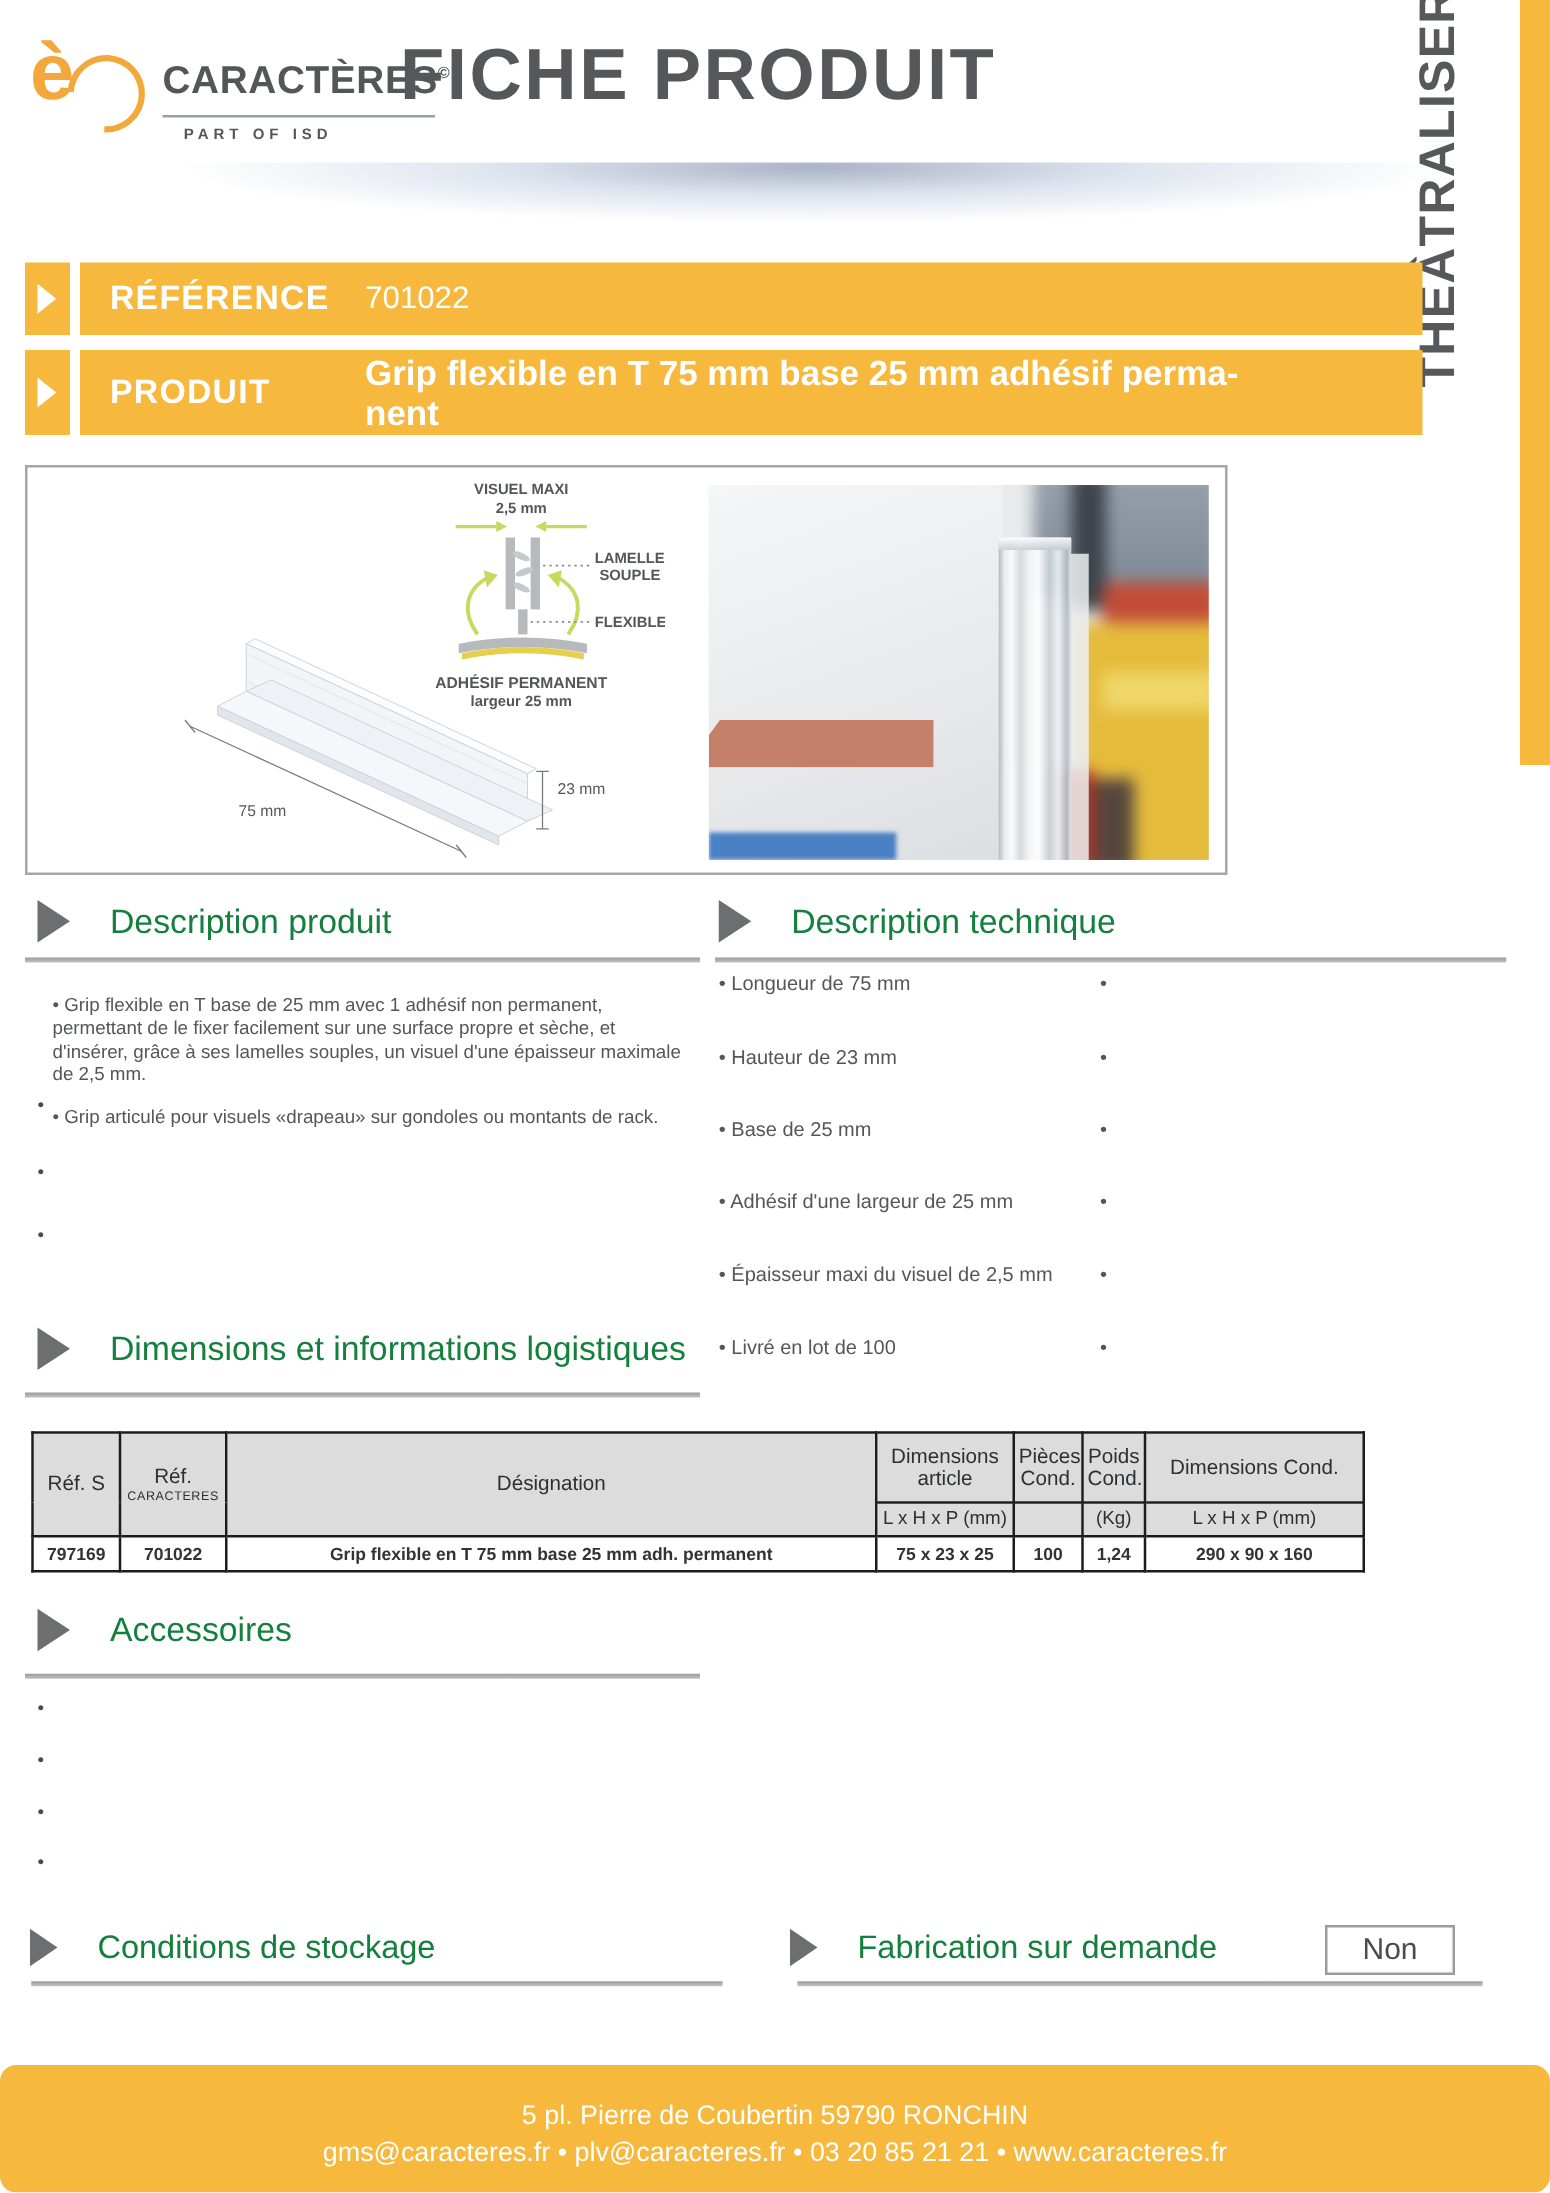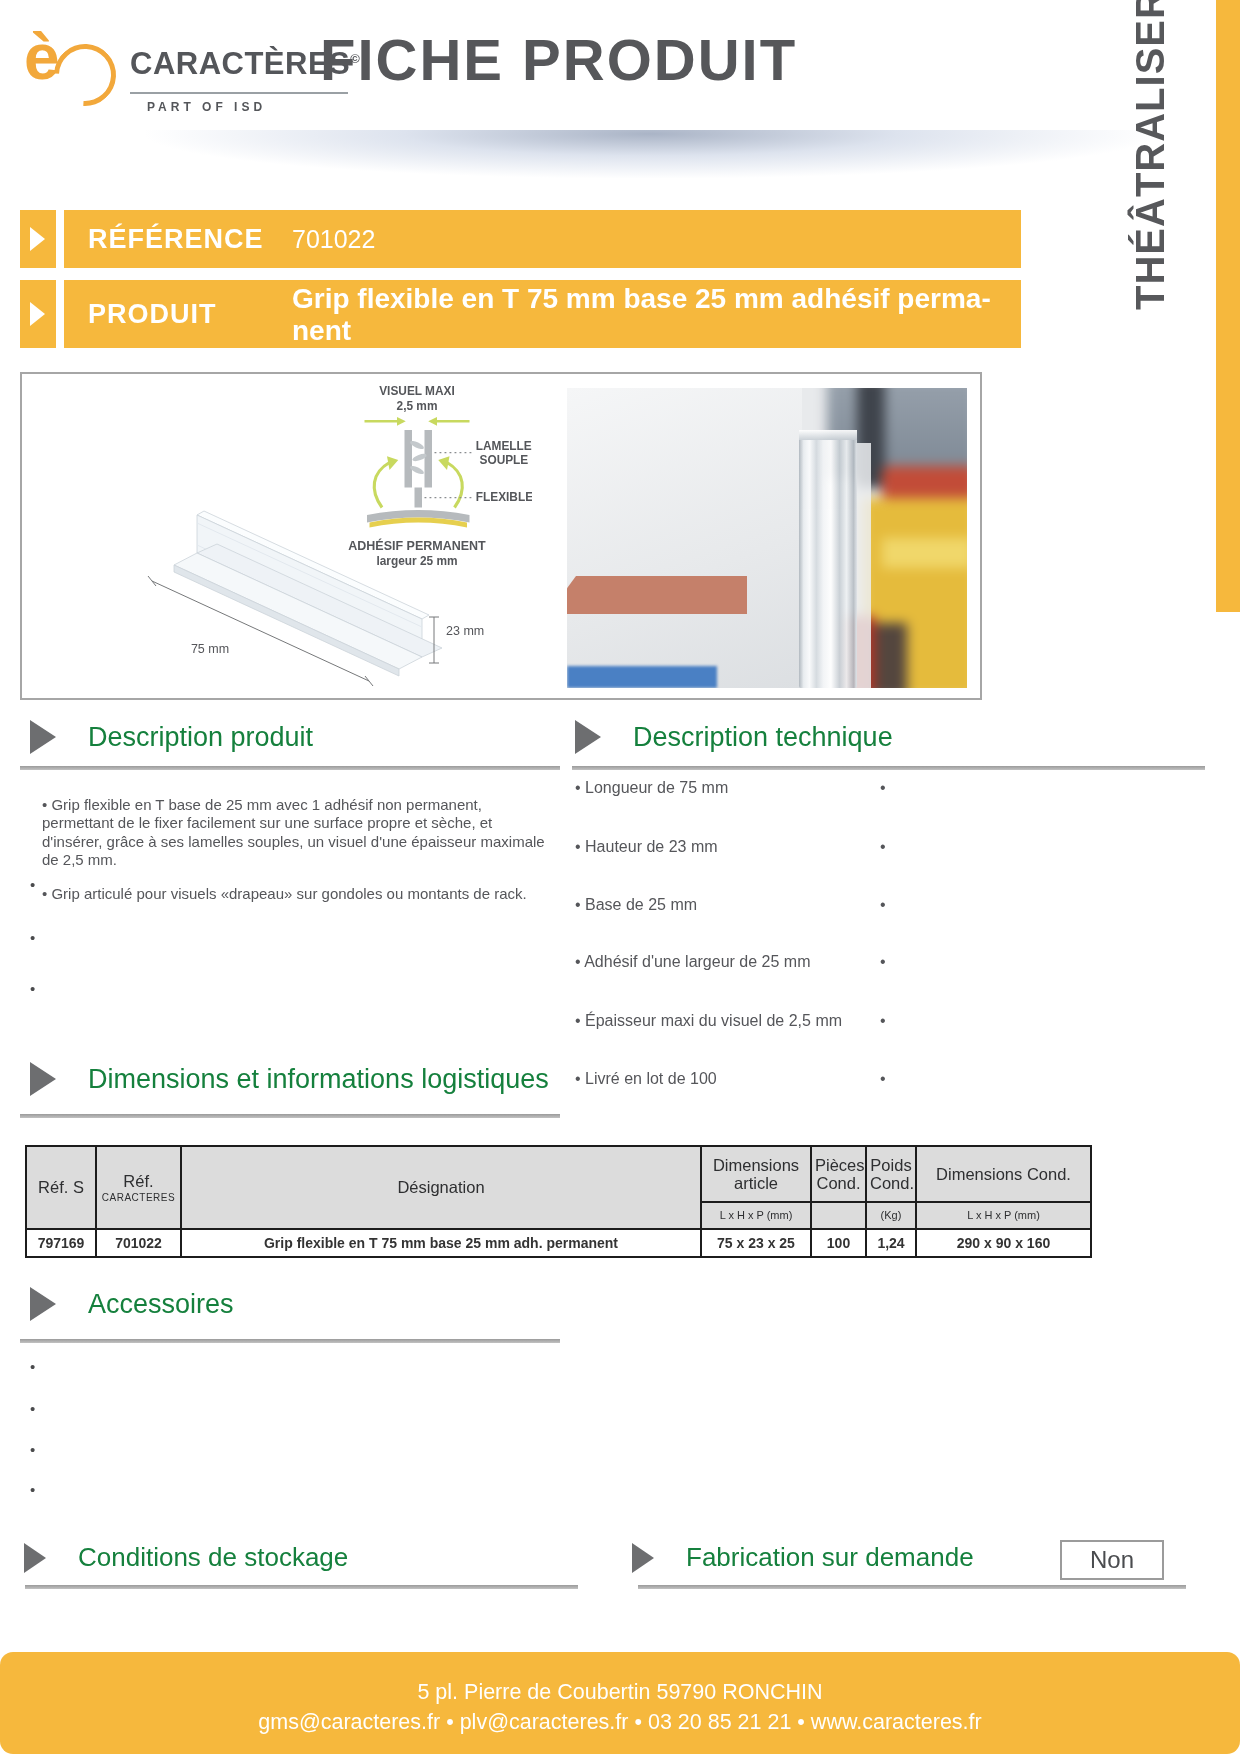--- a/index.html
+++ b/index.html
@@ -23,21 +23,21 @@
   
   .rail{position:absolute;left:1216px;top:0;width:24px;height:612px;background:#f6b83d;}
   .vlabel{position:absolute;left:1128px;top:10px;width:84px;height:300px;
           writing-mode:vertical-rl;transform:rotate(180deg);
           font-size:40px;font-weight:700;letter-spacing:1px;color:#57585b;text-align:right;}
 
   
   .bsq{position:absolute;left:20px;width:36px;background:#f6b83d;}
   .bsq .wtri{position:absolute;left:10px;top:50%;margin-top:-12px;width:0;height:0;
              border-left:15px solid #fff;border-top:12px solid transparent;border-bottom:12px solid transparent;}
-  .bbar{position:absolute;left:64px;width:957px;background:#f6b83d;color:#fff;}
+  .bbar{position:absolute;left:64px;width:1074px;background:#f6b83d;color:#fff;}
   .blabel{position:absolute;left:24px;top:50%;transform:translateY(-50%);
           font-size:27px;font-weight:700;letter-spacing:1px;}
   .bval{position:absolute;left:228px;top:50%;transform:translateY(-50%);font-size:25px;font-weight:500;}
   .bval2{position:absolute;left:228px;top:3px;font-size:28px;font-weight:600;line-height:32px;}
   .bval2 span{display:block;}
 
   
   .imgbox{position:absolute;left:20px;top:372px;width:958px;height:324px;border:2px solid #a6a6a6;background:#fff;}
 
   
@@ -73,21 +73,21 @@
   .lone{position:absolute;font-size:15px;color:#4a4b4d;}
 
   .ti{position:absolute;left:575px;width:340px;font-size:16px;color:#55565a;}
   .ti .rb{position:absolute;left:305px;top:0;}
 
   
   .ltable{position:absolute;left:25px;top:1145px;border-collapse:collapse;table-layout:fixed;width:1065px;}
   .ltable th,.ltable td{border:2px solid #1c1c1c;text-align:center;vertical-align:middle;padding:0 3px;overflow:hidden;}
   .ltable th{background:#dcdcdc;font-weight:400;font-size:16.5px;color:#2e2f31;line-height:1.12;}
   .ltable .hr1 th{height:54px;}
-  .ltable .hr2 th{height:25px;font-size:11px;}
+  .ltable .hr2 th{height:25px;font-size:15px;}
   .ltable .sub{display:block;font-size:10px;letter-spacing:.5px;margin-top:2px;}
   .ltable .data td{height:26px;background:#fff;font-size:14px;font-weight:600;color:#333;}
 
   
   .nonbox{position:absolute;left:1060px;top:1540px;width:100px;height:36px;border:2px solid #9b9b9b;background:#fff;
           display:flex;align-items:center;justify-content:center;font-size:24px;color:#4a4c4f;}
 
   .footer{position:absolute;left:0;top:1652px;width:1240px;height:102px;background:#f6b83d;
           color:#fff;text-align:center;font-size:21.5px;line-height:30px;padding-top:25px;box-sizing:border-box;border-radius:13px;}
 

